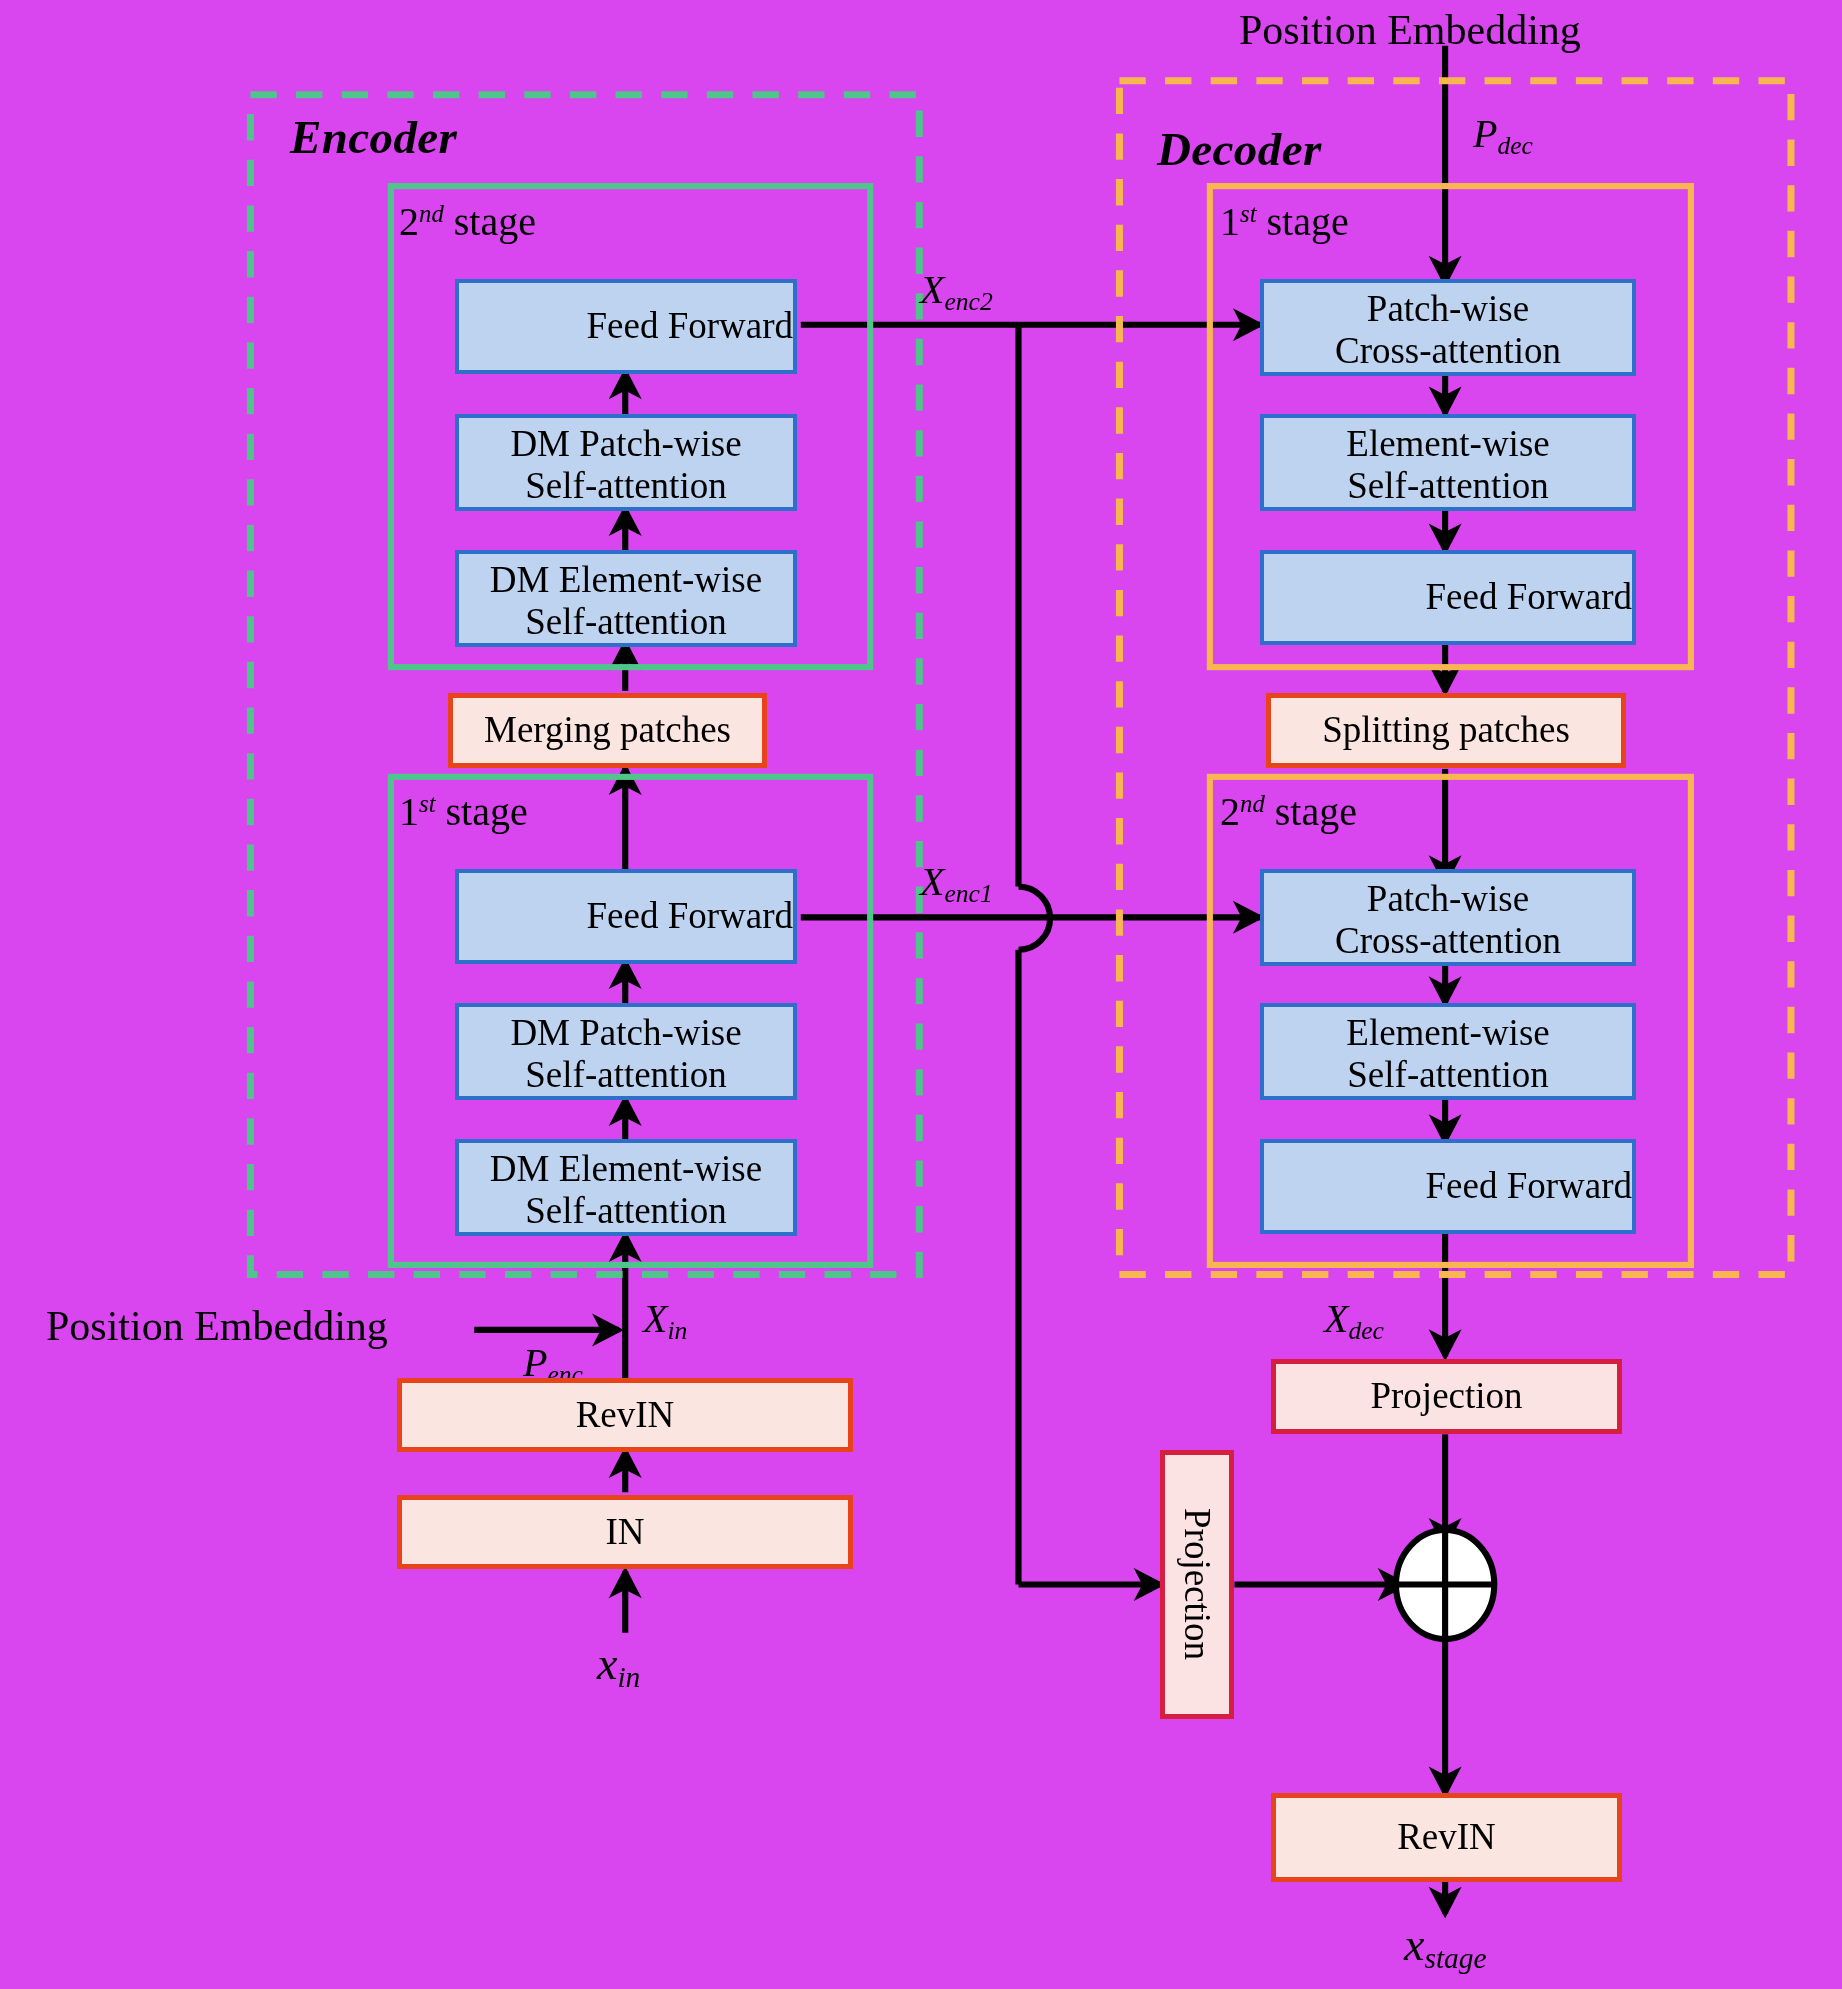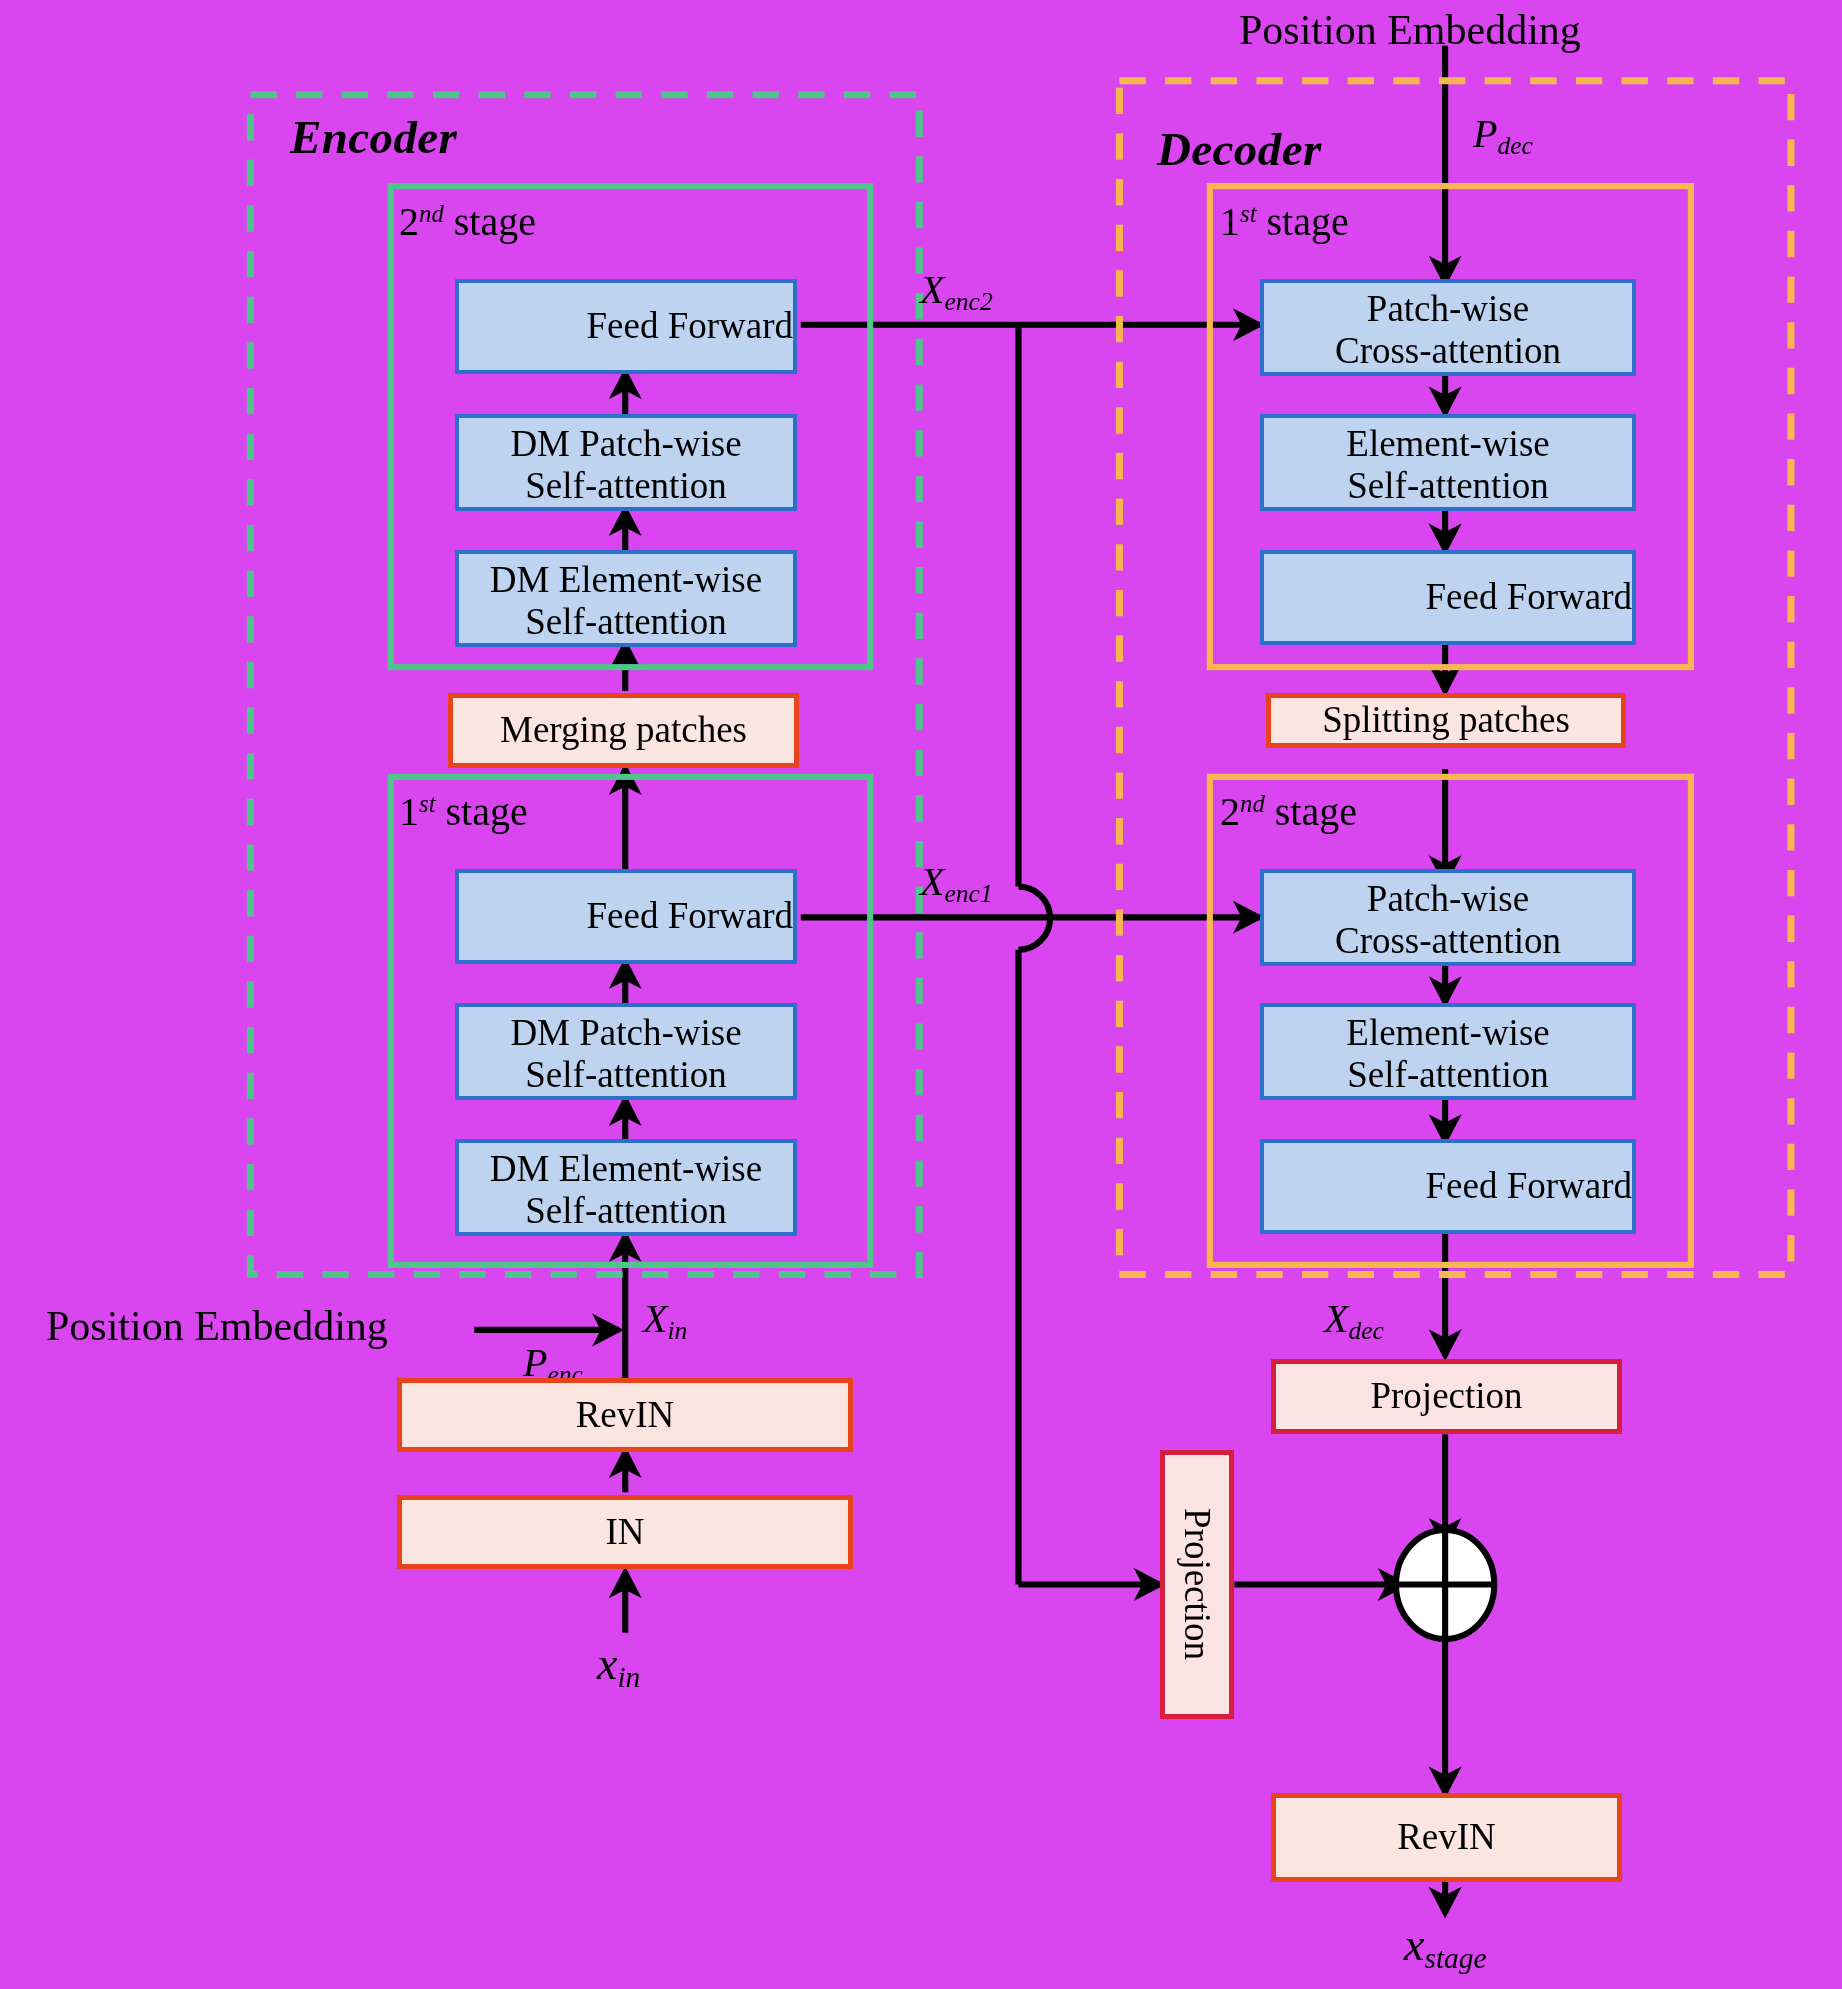--- a/index.html
+++ b/index.html
@@ -180,21 +180,21 @@
   </div>
   <div class="box-label blue-box" style="left:455px; top:414px; width:342px; height:97px; flex-direction:column;">
     <span>DM Patch-wise</span>
     <span>Self-attention</span>
   </div>
   <div class="box-label blue-box" style="left:455px; top:550px; width:342px; height:97px; flex-direction:column;">
     <span>DM Element-wise</span>
     <span>Self-attention</span>
   </div>
 
-  <div class="box-label salmon-box" style="left:448px; top:693px; width:351px; height:75px;">
+  <div class="box-label salmon-box" style="left:448px; top:693px; width:319px; height:75px;">
     <span>Merging patches</span>
   </div>
 
   <div class="box-label blue-box" style="left:455px; top:869px; width:342px; height:95px;">
     <span>Feed Forward</span>
   </div>
   <div class="box-label blue-box" style="left:455px; top:1003px; width:342px; height:97px; flex-direction:column;">
     <span>DM Patch-wise</span>
     <span>Self-attention</span>
   </div>
@@ -248,21 +248,21 @@
     <span>Cross-attention</span>
   </div>
   <div class="box-label blue-box" style="left:1260px; top:414px; width:376px; height:97px; flex-direction:column;">
     <span>Element-wise</span>
     <span>Self-attention</span>
   </div>
   <div class="box-label blue-box" style="left:1260px; top:550px; width:376px; height:95px;">
     <span>Feed Forward</span>
   </div>
 
-  <div class="box-label salmon-box" style="left:1266px; top:693px; width:360px; height:55px;font-family:Liberation Serif, serif;">
+  <div class="box-label salmon-box" style="left:1266px; top:693px; width:360px; height:75px;font-family:Liberation Serif, serif;">
     <span>Splitting patches</span>
   </div>
 
   <div class="box-label blue-box" style="left:1260px; top:869px; width:376px; height:97px; flex-direction:column;">
     <span>Patch-wise</span>
     <span>Cross-attention</span>
   </div>
   <div class="box-label blue-box" style="left:1260px; top:1003px; width:376px; height:97px; flex-direction:column;">
     <span>Element-wise</span>
     <span>Self-attention</span>

